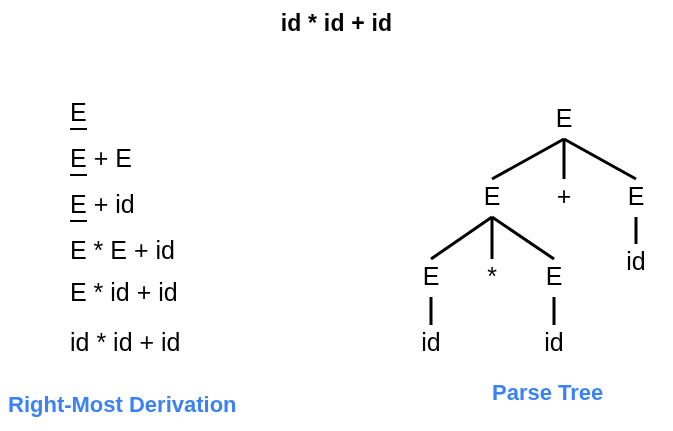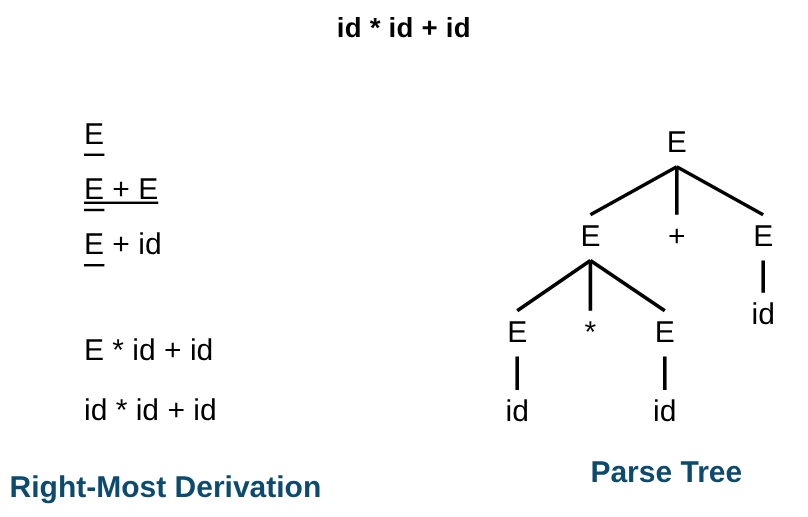--- a/index.html
+++ b/index.html
@@ -71,37 +71,38 @@
   }
   .tree-edge {
     stroke: #000000;
     stroke-width: 3;
     stroke-linecap: butt;
   }
 
   
   .caption {
     position: absolute;
-    font-size: 25px;
+    font-size: 22px;
     font-weight: bold;
-    color: #0c4a6e;
+    color: #3b82f6;
     white-space: pre;
   }
   #caption-left  { left: 8px;   top: 392px; }
   #caption-right { left: 492px; top: 380px; }
 </style>
 </head>
 <body>
 
 <div id="title">id * id + id</div>
 
 <div id="derivation-panel">
     <div class="derivation-step" style="top: 6px;"><span class="underlined">E</span></div>
-    <div class="derivation-step" style="top: 52px; text-decoration: underline;"><span class="underlined">E</span><span> + E</span></div>
+    <div class="derivation-step" style="top: 52px;"><span class="underlined">E</span><span> + E</span></div>
     <div class="derivation-step" style="top: 98px;"><span class="underlined">E</span><span> + id</span></div>
+    <div class="derivation-step" style="top: 144px;"><span>E * E + id</span></div>
     <div class="derivation-step" style="top: 186px;"><span>E * id + id</span></div>
     <div class="derivation-step" style="top: 236px;"><span>id * id + id</span></div>
   </div>
 
 <div id="tree-panel">
   <svg id="tree-svg" viewBox="0 0 303 280">
     <g id="tree-edges">
         <line x1="194" y1="51" x2="122" y2="91" class="tree-edge"></line>
         <line x1="194" y1="51" x2="194" y2="91" class="tree-edge"></line>
         <line x1="194" y1="51" x2="266" y2="91" class="tree-edge"></line>

